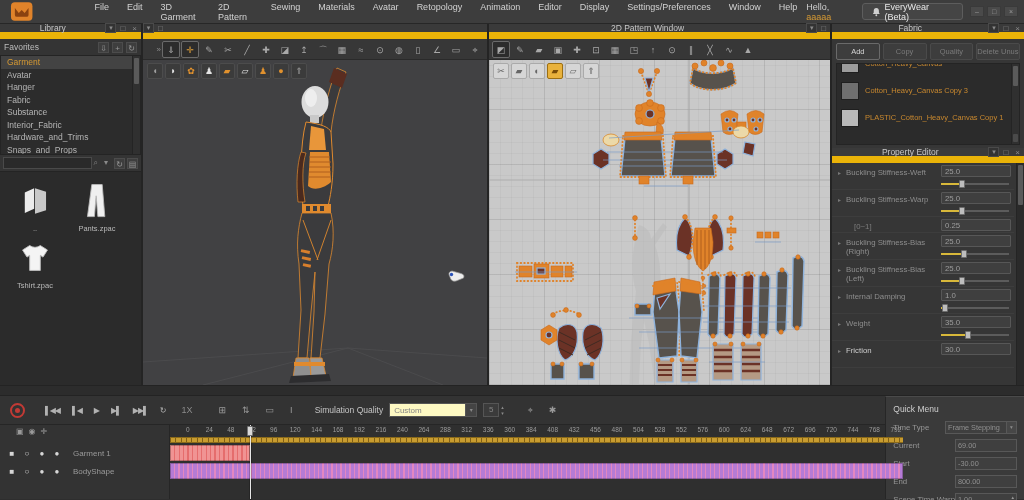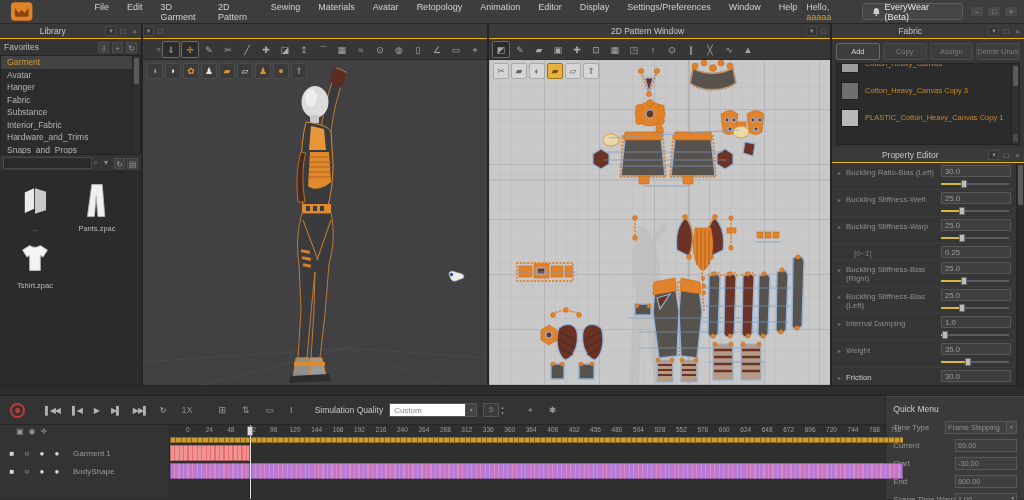--- a/index.html
+++ b/index.html
@@ -14,21 +14,21 @@
   .top-right{margin-left:auto;display:flex;align-items:center;gap:7px}
   .hello{font-size:9px;color:#cfcfcf}
   .hello b{color:#d79a33;font-weight:normal}
   .ew-btn{display:flex;align-items:center;gap:4px;background:#454545;border:1px solid #5d5d5d;border-radius:3px;height:17px;padding:0 9px;font-size:9px;color:#e8e8e8}
   .winctl{display:flex;gap:3px}
   .winbtn{width:14px;height:11px;background:#4a4a4a;border:1px solid #3a3a3a;color:#9a9a9a;font-size:7px;line-height:9px;text-align:center}
 
   
   .main{display:flex;height:361px}
   .split{width:2px;background:#242424}
-  .panel-hd{height:15px;background:#3a3a3a;border-bottom:1px solid #eab308;display:flex;align-items:center;font-size:8.5px;color:#c8c8c8;position:relative}
+  .panel-hd{height:15px;background:#3a3a3a;border-bottom:7px solid #eab308;display:flex;align-items:center;font-size:8.5px;color:#c8c8c8;position:relative}
   .panel-hd .ttl{flex:1;text-align:center}
   .panel-hd .caret{font-size:7px;color:#8a8a8a;background:#333;border:1px solid #4a4a4a;width:11px;text-align:center;margin-right:4px}
   .hd-ic{font-size:8px;color:#8a8a8a;margin-right:4px}
 
   
   .library{width:141px;background:#343434;display:flex;flex-direction:column}
   .fav-row{height:16px;display:flex;align-items:center;padding:0 4px;font-size:8.5px;color:#bdbdbd}
   .fav-acts{margin-left:auto;display:flex;gap:3px}
   .mini-ic{font-size:8px;color:#9a9a9a;width:11px;height:11px;line-height:11px;text-align:center;background:#3e3e3e;border:1px solid #4c4c4c}
   .lib-list{height:100px;background:#2c2c2c;border:1px solid #242424;margin:0 0;overflow:hidden;position:relative;padding-right:8px}
@@ -96,21 +96,21 @@
   
   .bottom{display:flex;height:103px}
   .bleft{width:905px;display:flex;flex-direction:column}
   .playbar{height:29px;background:#333;border-bottom:1px solid #262626;display:flex;align-items:center;gap:6px;padding:0 10px}
   .rec{width:15px;height:15px;border-radius:50%;border:2px solid #c23a35;display:flex;align-items:center;justify-content:center;margin-right:10px}
   .rec i{width:5px;height:5px;border-radius:50%;background:#c23a35}
   .tr-btn{font-size:8px;color:#b2b2b2;letter-spacing:-1px;padding:0 4px}
   .speed{font-size:9px;color:#8b8b8b;padding:0 6px}
   .pb-ic{font-size:9px;color:#9a9a9a;padding:0 4px}
   .simq{font-size:8.5px;color:#c5c5c5;margin-left:12px}
-  .dd{display:flex;align-items:center;width:88px;height:14px;background:#ffffff;border:1px solid #555}
+  .dd{display:flex;align-items:center;width:88px;height:14px;background:#fef9c3;border:1px solid #555}
   .dd .v{flex:1;font-size:8px;color:#848484;padding:0 4px;white-space:nowrap;overflow:hidden}
   .dd .c{width:11px;text-align:center;font-size:6px;color:#8a8a8a;background:#444;border-left:1px solid #555;line-height:12px}
   .spin{display:flex;align-items:center;height:14px}
   .spin .n{width:16px;height:14px;background:#3b3b3b;border:1px solid #555;font-size:8px;color:#848484;text-align:center;line-height:12px}
   .spin .a{display:flex;flex-direction:column;font-size:5px;color:#8a8a8a;line-height:6px;padding-left:2px}
 
   
   .timeline{position:relative;flex:1;background:#2f2f2f}
   .tl-left{position:absolute;left:0;top:0;bottom:0;width:170px;background:#333;border-right:1px solid #262626}
   .tl-hicons{position:absolute;top:2px;left:16px;display:flex;gap:5px}
@@ -588,21 +588,21 @@
         <span style="display:flex;gap:3px">
 
         <span class="hd-ic">□</span>
             <span class="hd-ic">×</span>
           </span>
       </div>
       <div class="fb-btns">
 
       <span class="fb-btn en">Add</span>
           <span class="fb-btn dis">Copy</span>
-          <span class="fb-btn dis">Assign</span>
+          <span class="fb-btn dis">Quality</span>
           <span class="fb-btn dis">Delete Unused</span>
         </div>
       <div class="fb-list">
 
         <div class="vscroll">
             <div class="vthumb" style="top:2px;height:20px"></div>
             <div class="vthumb" style="bottom:2px;height:8px;background:#4a4a4a"></div>
           </div>
 
           <div class="fb-item clipped">
@@ -628,32 +628,20 @@
         <span class="hd-ic">□</span>
             <span class="hd-ic">×</span>
           </span>
       </div>
       <div class="pe-body">
 
         <div class="vscroll" style="background:#2a2a2a">
             <div class="vthumb" style="top:2px;height:40px"></div>
           </div>
 
-          <div class="prow has-slider">
-            <span class="arr">▸</span>
-            <span class="plabel">Buckling Ratio-Bias (Left)</span>
-            <span class="pright">
-              <div class="pval">30.0</div>
-              <div class="pslider">
-                <span class="ptrack"></span>
-                <span class="pfill" style="width: 33%;"></span>
-                <span class="phandle" style="left: calc(33% - 3px);"></span>
-              </div>
-            </span>
-          </div>
 
           <div class="prow has-slider">
             <span class="arr">▸</span>
             <span class="plabel">Buckling Stiffness-Weft</span>
             <span class="pright">
               <div class="pval">25.0</div>
               <div class="pslider">
                 <span class="ptrack"></span>
                 <span class="pfill" style="width: 30%;"></span>
                 <span class="phandle" style="left: calc(30% - 3px);"></span>

